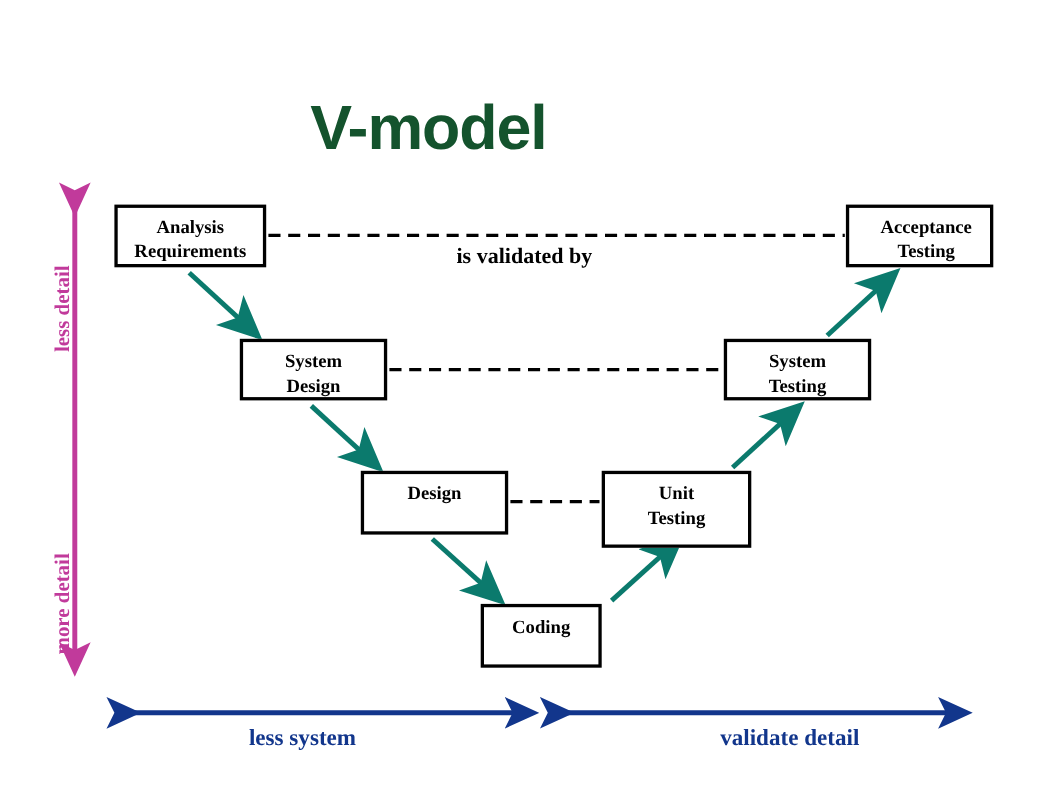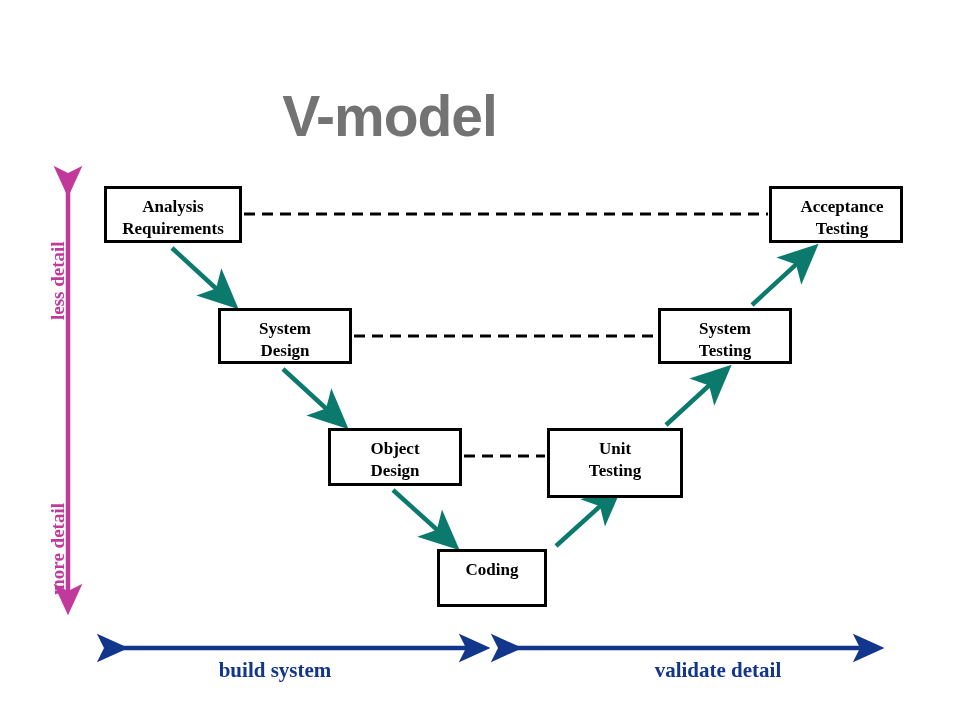--- a/index.html
+++ b/index.html
@@ -20,21 +20,21 @@
   #title {
     position: absolute;
     left: 0;
     top: 88px;
     width: 779px;
     text-align: center;
     font-family: "Liberation Sans", sans-serif;
     font-weight: bold;
     font-size: 57px;
     letter-spacing: -1px;
-    color: #737373;
+    color: #14532d;
     line-height: 1;
   }
 
   
   .phase-box {
     position: absolute;
     box-sizing: border-box;
     border: 3px solid #000000;
     background: #ffffff;
     font-family: "Liberation Serif", serif;
@@ -132,42 +132,42 @@
   <div id="boxes">
       <div class="phase-box" style="left: 104px; top: 186px; width: 138px; height: 57px;">
         <span class="line">Analysis</span>
         <span class="line">Requirements</span>
       </div>
       <div class="phase-box" style="left: 218px; top: 308px; width: 134px; height: 56px;">
         <span class="line">System</span>
         <span class="line">Design</span>
       </div>
       <div class="phase-box" style="left: 328px; top: 428px; width: 134px; height: 58px;">
-        <span class="line">Object</span>
         <span class="line">Design</span>
       </div>
       <div class="phase-box" style="left: 437px; top: 549px; width: 110px; height: 58px;">
         <span class="line">Coding</span>
       </div>
       <div class="phase-box" style="left: 547px; top: 428px; width: 136px; height: 70px;">
         <span class="line">Unit</span>
         <span class="line">Testing</span>
       </div>
       <div class="phase-box" style="left: 658px; top: 308px; width: 134px; height: 56px;">
         <span class="line">System</span>
         <span class="line">Testing</span>
       </div>
       <div class="phase-box" style="left: 769px; top: 186px; width: 134px; height: 57px; padding-left: 12px;">
         <span class="line">Acceptance</span>
         <span class="line">Testing</span>
       </div>
     </div>
 
+  <div class="link-label" id="link-label" style="left: 415px; top: 222px;">is validated by</div>
 
   <div class="axis-label" id="axis-label-top" style="left: 47px; top: 320px;">less detail</div>
   <div class="axis-label" id="axis-label-bottom" style="left: 47px; top: 595px;">more detail</div>
 
   <div id="span-labels">
-      <div class="span-label" style="left: 125px; top: 658px; width: 300px;">build system</div>
+      <div class="span-label" style="left: 125px; top: 658px; width: 300px;">less system</div>
       <div class="span-label" style="left: 568px; top: 658px; width: 300px;">validate detail</div>
     </div>
 
 </div>
 
 </body></html>

